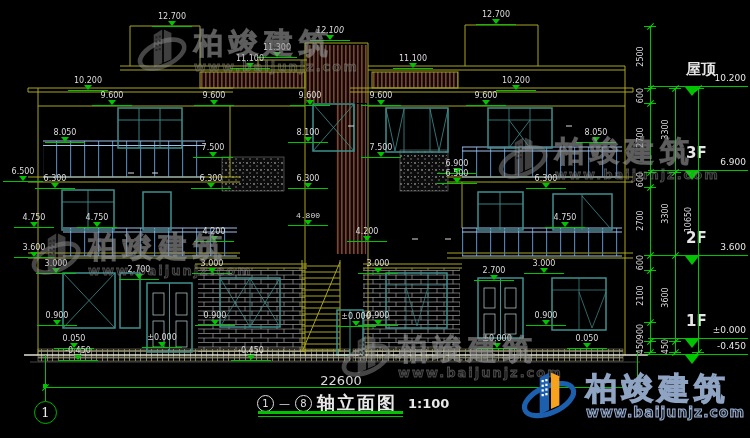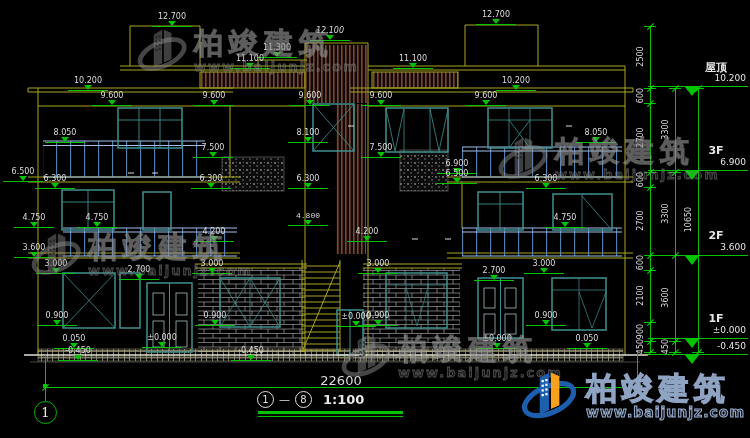--- a/index.html
+++ b/index.html
@@ -8,21 +8,21 @@
   .abs{position:absolute;}
   
   .elev{position:absolute;width:40px;text-align:center;color:#dcdcdc;font-size:8px;line-height:9px;
         border-bottom:1px solid #00c400;white-space:nowrap;}
   .elev .tri{width:0;height:0;margin:0 auto;border-left:4px solid transparent;
              border-right:4px solid transparent;border-top:5px solid #00c400;}
   
   .lvl-line{position:absolute;height:1px;background:#00c400;}
   .lvl-tri{position:absolute;width:0;height:0;border-left:7px solid transparent;
            border-right:7px solid transparent;border-top:9px solid #00c400;}
-  .lvl-lab{position:absolute;color:#e6e6e6;font-size:11px;font-weight:bold;text-align:center;width:60px;white-space:nowrap;}
+  .lvl-lab{position:absolute;color:#e6e6e6;font-size:15px;font-weight:bold;text-align:left;width:60px;white-space:nowrap;}
   .lvl-val{position:absolute;color:#e6e6e6;font-size:9px;text-align:right;width:60px;white-space:nowrap;}
   
   .dimv{position:absolute;width:1px;background:#00c400;}
   .dimh{position:absolute;height:1px;background:#00c400;}
   .tick{position:absolute;width:9px;height:1px;background:#00e000;transform:rotate(-45deg);}
   .vlab{position:absolute;width:44px;text-align:center;color:#dcdcdc;font-size:8px;
         transform:rotate(-90deg);white-space:nowrap;}
   .hlab{position:absolute;color:#dcdcdc;font-size:13px;text-align:center;width:48px;white-space:nowrap;}
   
   .wm{position:absolute;display:flex;align-items:center;gap:4px;pointer-events:none;}
@@ -389,20 +389,21 @@
       <div class="wm-brand">柏竣建筑</div>
       <div class="wm-url">www.baijunjz.com</div>
     </span>
       </div>
     </div>
 
   <div class="titlebar">
     <span class="circ">1</span>
     <span class="tdash">—</span>
     <span class="circ">8</span>
+    <span class="tname">轴立面图</span>
     <span class="tscale">1:100</span>
   </div>
   <div class="u1"></div>
   <div class="u2"></div>
 
   <div class="axisbubble">1</div>
 
   <div class="brandlogo">
     <span id="logo-icon"><svg width="60" height="60" viewBox="0 0 64 64" style="overflow:visible">
     <ellipse cx="31" cy="38" rx="28" ry="14" fill="none" stroke="#1c5fae" stroke-width="5.5" transform="rotate(-24 31 38)"></ellipse>

